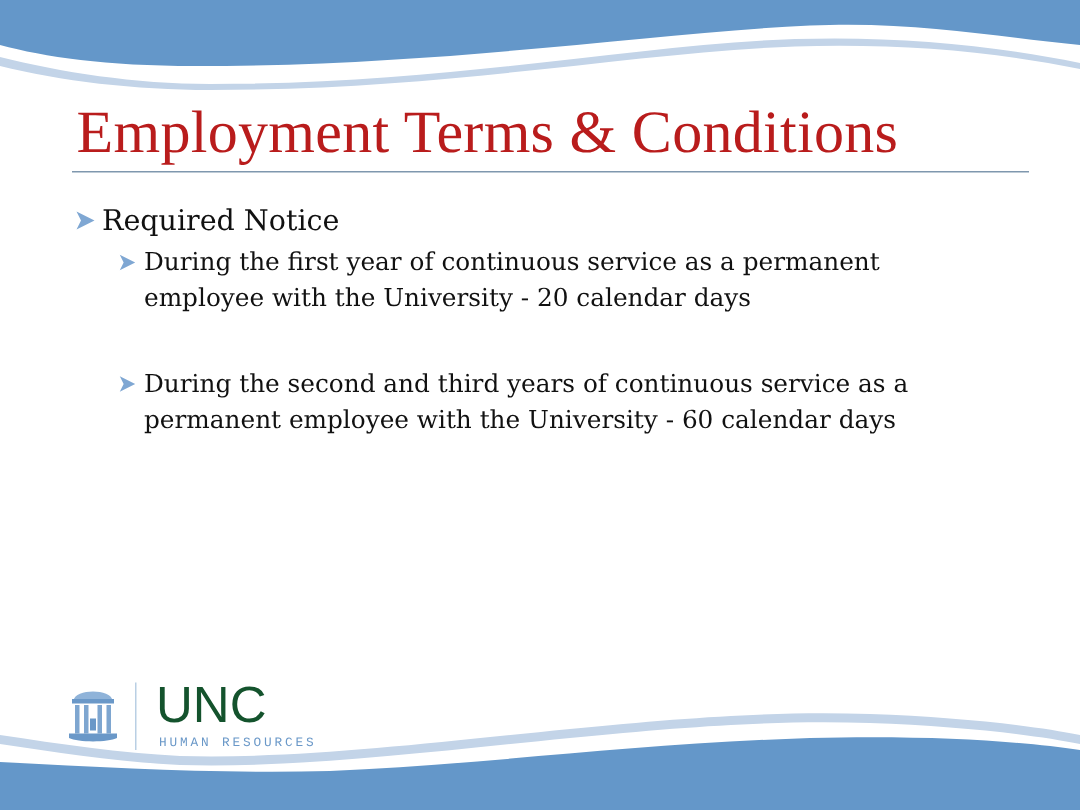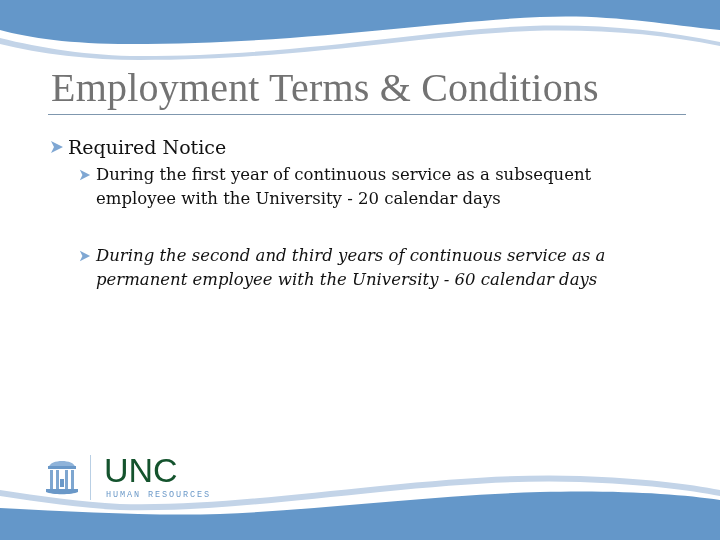--- a/index.html
+++ b/index.html
@@ -24,21 +24,21 @@
     #top-wave { top: 0; height: 70px; }
     #bottom-wave { bottom: 0; height: 80px; }
 
     #title {
       position: absolute;
       left: 51px;
       top: 64px;
       font-family: "Liberation Serif", "DejaVu Serif", serif;
       font-size: 40px;
       line-height: 48px;
-      color: #737373;
+      color: #b91c1c;
       white-space: nowrap;
       letter-spacing: 0.2px;
     }
     #title-rule {
       position: absolute;
       left: 48px;
       top: 114px;
       width: 638px;
       height: 1px;
       background: #7f97ae;
@@ -152,26 +152,26 @@
     <span>Required Notice</span>
   </div>
 
   <div class="bullet-l2" style="top:163px;">
     <div class="line1">
       <span class="arrow">
         <svg viewBox="0 0 14 14">
             <path d="M1,1 L13,7 L1,13 L4,7 Z" fill="#7fa7d3"></path>
           </svg>
       </span>
-      <span>During the first year of continuous service as a subsequent</span>
+      <span>During the first year of continuous service as a permanent</span>
     </div>
     <div class="cont">employee with the University - 20 calendar days</div>
   </div>
 
-  <div class="bullet-l2" style="top:244px;font-style:italic;">
+  <div class="bullet-l2" style="top:244px;">
     <div class="line1">
       <span class="arrow">
         <svg viewBox="0 0 14 14">
             <path d="M1,1 L13,7 L1,13 L4,7 Z" fill="#7fa7d3"></path>
           </svg>
       </span>
       <span>During the second and third years of continuous service as a</span>
     </div>
     <div class="cont">permanent employee with the University - 60 calendar days</div>
   </div>

